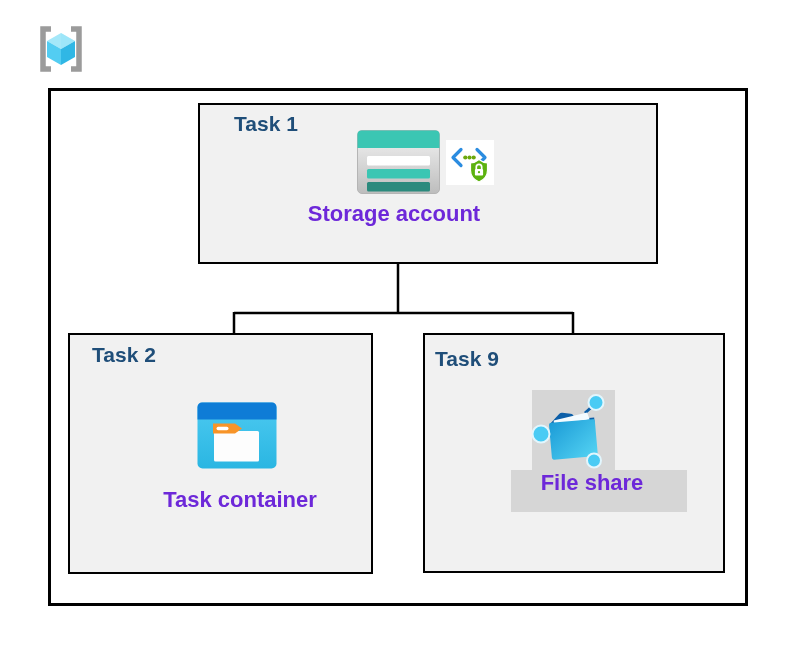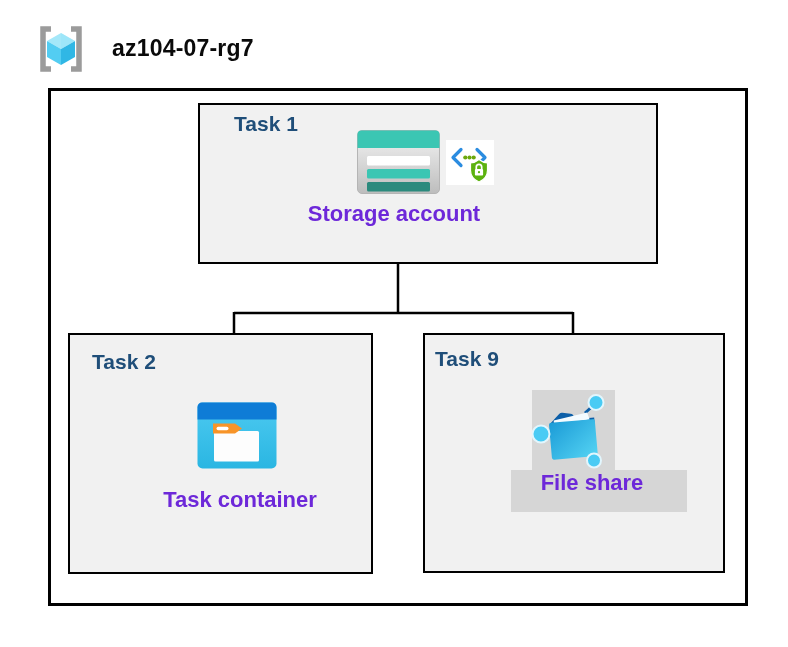--- a/index.html
+++ b/index.html
@@ -56,21 +56,20 @@
   <div class="rg-header">
     <svg width="54" height="54" viewBox="0 0 54 54">
       <path d="M17 7 H9 V47 H17" fill="none" stroke="var(--bracket-gray,#9B9B9B)" stroke-width="5.5"></path>
       <path d="M37 7 H45 V47 H37" fill="none" stroke="var(--bracket-gray,#9B9B9B)" stroke-width="5.5"></path>
       <polygon points="27,11 41,19 27,27 13,19" fill="#A5E8F9"></polygon>
       <polygon points="13,19 27,27 27,43 13,35" fill="#53CDF2"></polygon>
       <polygon points="41,19 27,27 27,43 41,35" fill="#30B7E5"></polygon>
       <polygon points="27,11 41,19 27,27" fill="#8FE1F8" opacity="0.35"></polygon>
     </svg>
   </div>
-  <div class="rg-title">az104-07-rg7</div>
 
   <div class="outer-box"></div>
 
   <svg class="connectors">
     <path d="M398 264 V313 M234 313 H573 M234 312 V396 M573 312 V391" fill="none" stroke="#000" stroke-width="2.5"></path>
   </svg>
 
   <div class="task-box task1">
     <span class="task-label" style="left:34px;top:7px;">Task 1</span>
 
@@ -98,21 +97,21 @@
       <path d="M33 19.5 c2.8 2.3 5.8 3.3 8.5 3.3 v7.4 c0 6 -3.7 9.7 -8.5 11.9 c-4.8 -2.2 -8.5 -5.9 -8.5 -11.9 v-7.4 c2.7 0 5.7 -1 8.5 -3.3 z" fill="var(--shield-green,#5CB20F)" stroke="#ffffff" stroke-width="1.2"></path>
       <path d="M30.3 29 v-2 a2.7 2.7 0 0 1 5.4 0 v2" fill="none" stroke="#ffffff" stroke-width="1.7"></path>
       <rect x="28.9" y="29" width="8.2" height="6.6" rx="1" fill="#ffffff"></rect>
       <circle cx="33" cy="32.2" r="1.1" fill="var(--shield-green,#5CB20F)"></circle>
     </svg>
 
     <span class="resource-label" style="left:194px;top:96px;">Storage account</span>
   </div>
 
   <div class="task-box task2">
-    <span class="task-label" style="left:22px;top:15px;">Task 2</span>
+    <span class="task-label" style="left:22px;top:8px;">Task 2</span>
 
     <svg class="abs" style="left:127px;top:67px;" width="80" height="67" viewBox="0 0 80 67">
       <defs>
         <linearGradient id="bg" x1="0" y1="0" x2="0" y2="1">
           <stop offset="0" stop-color="#4DCAF1"></stop>
             <stop offset="1" stop-color="#2AB6E2"></stop>
         </linearGradient>
       </defs>
       <rect x="0.5" y="0.5" width="79" height="66" rx="5" fill="url(#bg)"></rect>
       <path d="M5 0.5 h70 a4.5 4.5 0 0 1 4.5 4.5 v12.5 h-79 v-12.5 a4.5 4.5 0 0 1 4.5 -4.5 z" fill="var(--blob-blue,#0E7CD6)"></path>

